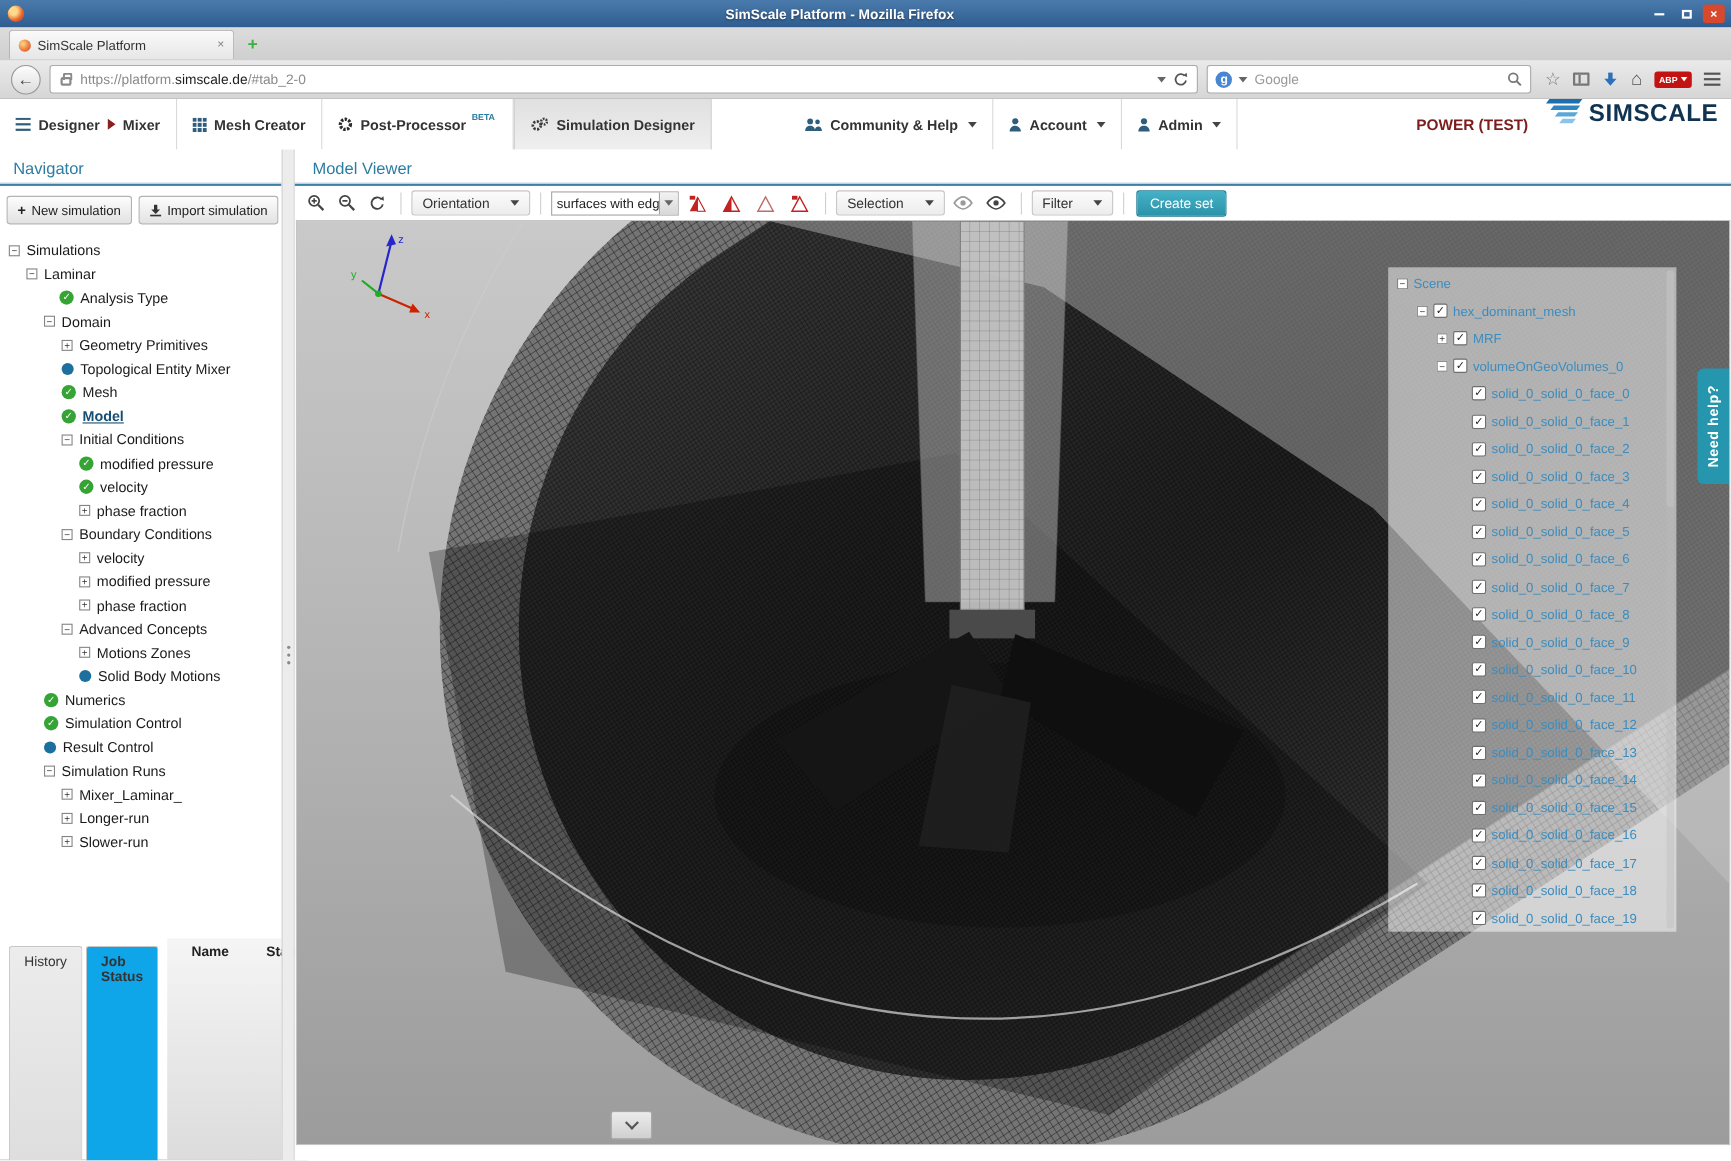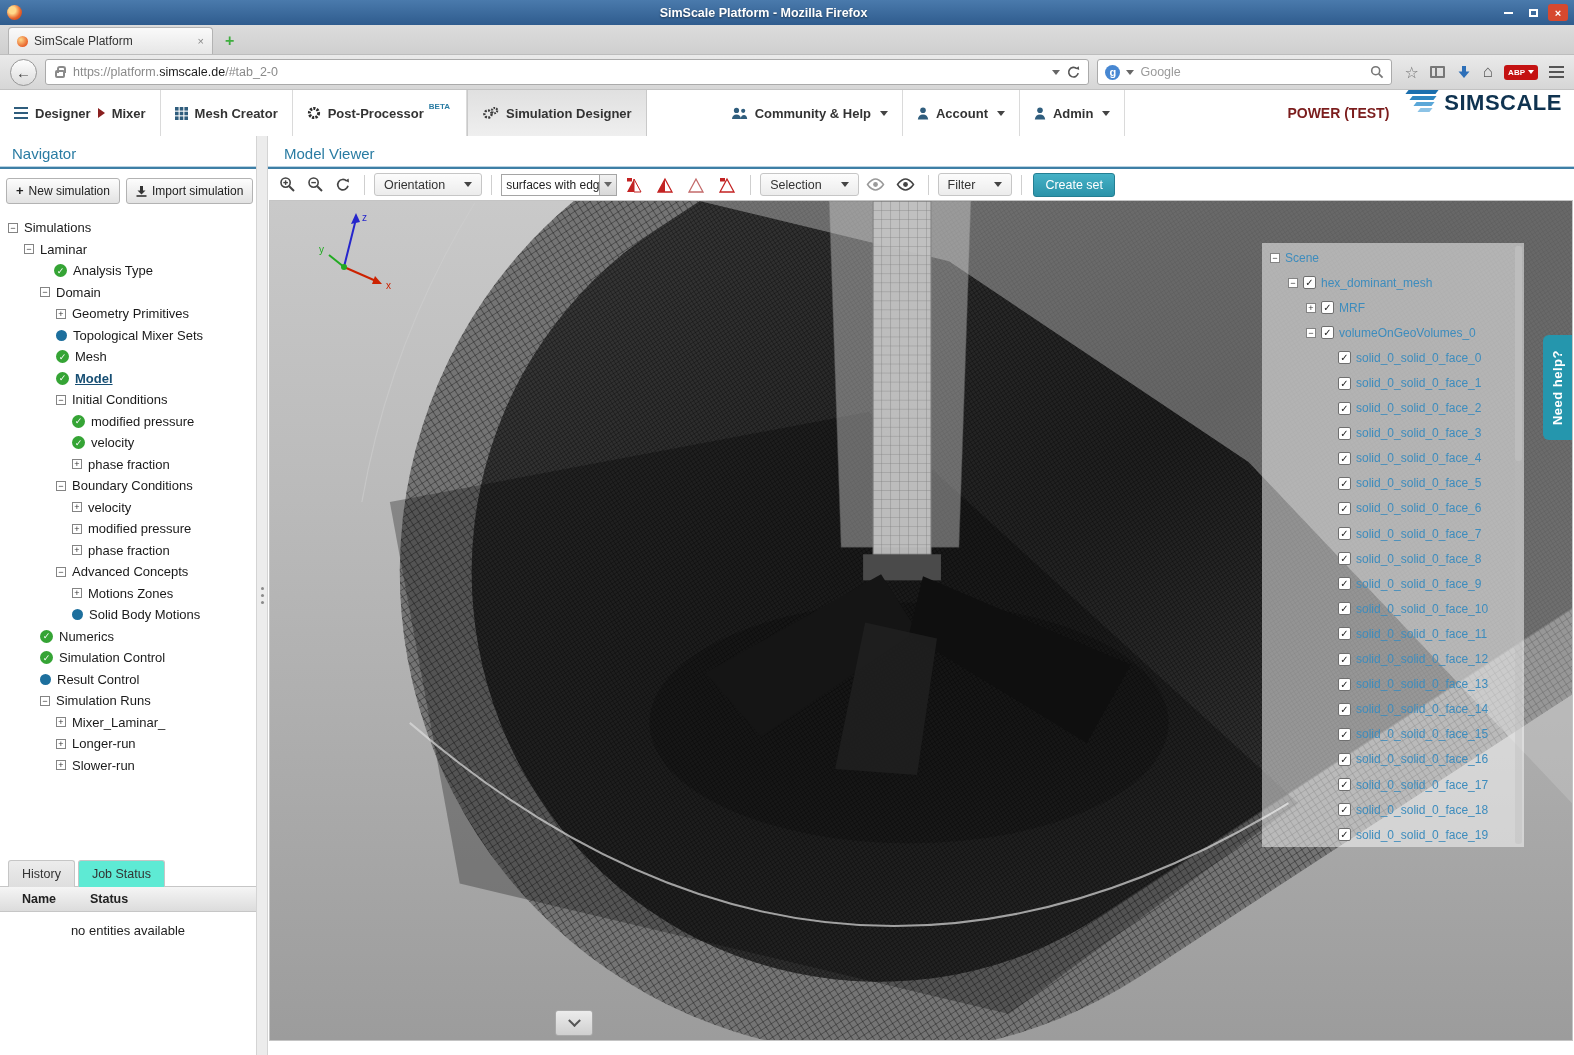--- a/index.html
+++ b/index.html
@@ -74,24 +74,24 @@
   .sb-buttons{display:flex;gap:6px;padding:9px 6px}
   .btn{display:flex;align-items:center;gap:5px;font-size:12px;color:#222;background:linear-gradient(#fdfdfd,#e2e2e2);border:1px solid #b3b3b3;border-radius:3px;padding:5px 9px;white-space:nowrap}
   .btn .plus{font-weight:bold;font-size:13px;line-height:10px}
   .tree{flex:1;overflow:hidden;padding-top:4px}
   .tree-row{height:21.5px;display:flex;align-items:center;gap:6px;font-size:13px;color:#1a1a1a;white-space:nowrap}
   .ti{flex:none;display:flex;align-items:center;justify-content:center}
   .ti-minus,.ti-plus{width:10px;height:10px;border:1px solid #848484;background:#fff;font-size:9px;color:#333;line-height:8px}
   .ti-check{width:13px;height:13px;border-radius:50%;background:#35a435;color:#fff;font-size:9px;font-weight:bold}
   .ti-dot{width:11px;height:11px;border-radius:50%;background:#1d6f9d}
   .tree-label.selected{font-weight:bold;color:#164e73;text-decoration:underline}
-  .sb-bottom{height:202px;display:flex;flex-direction:column}
+  .sb-bottom{height:202px;display:flex;flex-direction:row}
   .sb-tabs{display:flex;padding:6px 8px 0;gap:3px;border-bottom:1px solid #c6c6c6}
   .sb-tab{padding:6px 13px;font-size:12.5px;border:1px solid #c6c6c6;border-bottom:none;border-radius:3px 3px 0 0;background:linear-gradient(#ececec,#dedede);color:#333;position:relative;top:1px}
-  .sb-tab.active{background:#5eead4;font-weight:normal}
+  .sb-tab.active{background:#0ea5e9;font-weight:bold}
   .grid-head{display:flex;background:linear-gradient(#f5f5f5,#dcdcdc);border-bottom:1px solid #c6c6c6;font-weight:bold;font-size:12.5px;padding:5px 0}
   .col-name{width:90px;padding-left:22px}
   .empty{text-align:center;font-size:13px;color:#222;padding:11px}
 
   .splitter{width:12px;background:#ececec;border-left:1px solid #d4d4d4;border-right:1px solid #d4d4d4;display:flex;align-items:center;justify-content:center}
   .grip{width:3px;height:3px;border-radius:50%;background:#8a8a8a;box-shadow:0 7px 0 #8a8a8a,0 14px 0 #8a8a8a;margin-top:-14px}
 
   
   .main{flex:1;display:flex;flex-direction:column;background:#fff;min-width:0}
   .main .section-title{padding-left:16px}
@@ -313,21 +313,21 @@
         <div class="tree-row" style="padding-left: 40px;">
           <span class="ti ti-minus">−</span>
           <span class="tree-label">Domain</span>
         </div>
         <div class="tree-row" style="padding-left: 56px;">
           <span class="ti ti-plus">+</span>
           <span class="tree-label">Geometry Primitives</span>
         </div>
         <div class="tree-row" style="padding-left: 56px;">
           <span class="ti ti-dot"></span>
-          <span class="tree-label">Topological Mixer Sets</span>
+          <span class="tree-label">Topological Entity Mixer</span>
         </div>
         <div class="tree-row" style="padding-left: 56px;">
           <span class="ti ti-check">✓</span>
           <span class="tree-label">Mesh</span>
         </div>
         <div class="tree-row" style="padding-left: 56px;">
           <span class="ti ti-check">✓</span>
           <span class="tree-label selected">Model</span>
         </div>
         <div class="tree-row" style="padding-left: 56px;">

